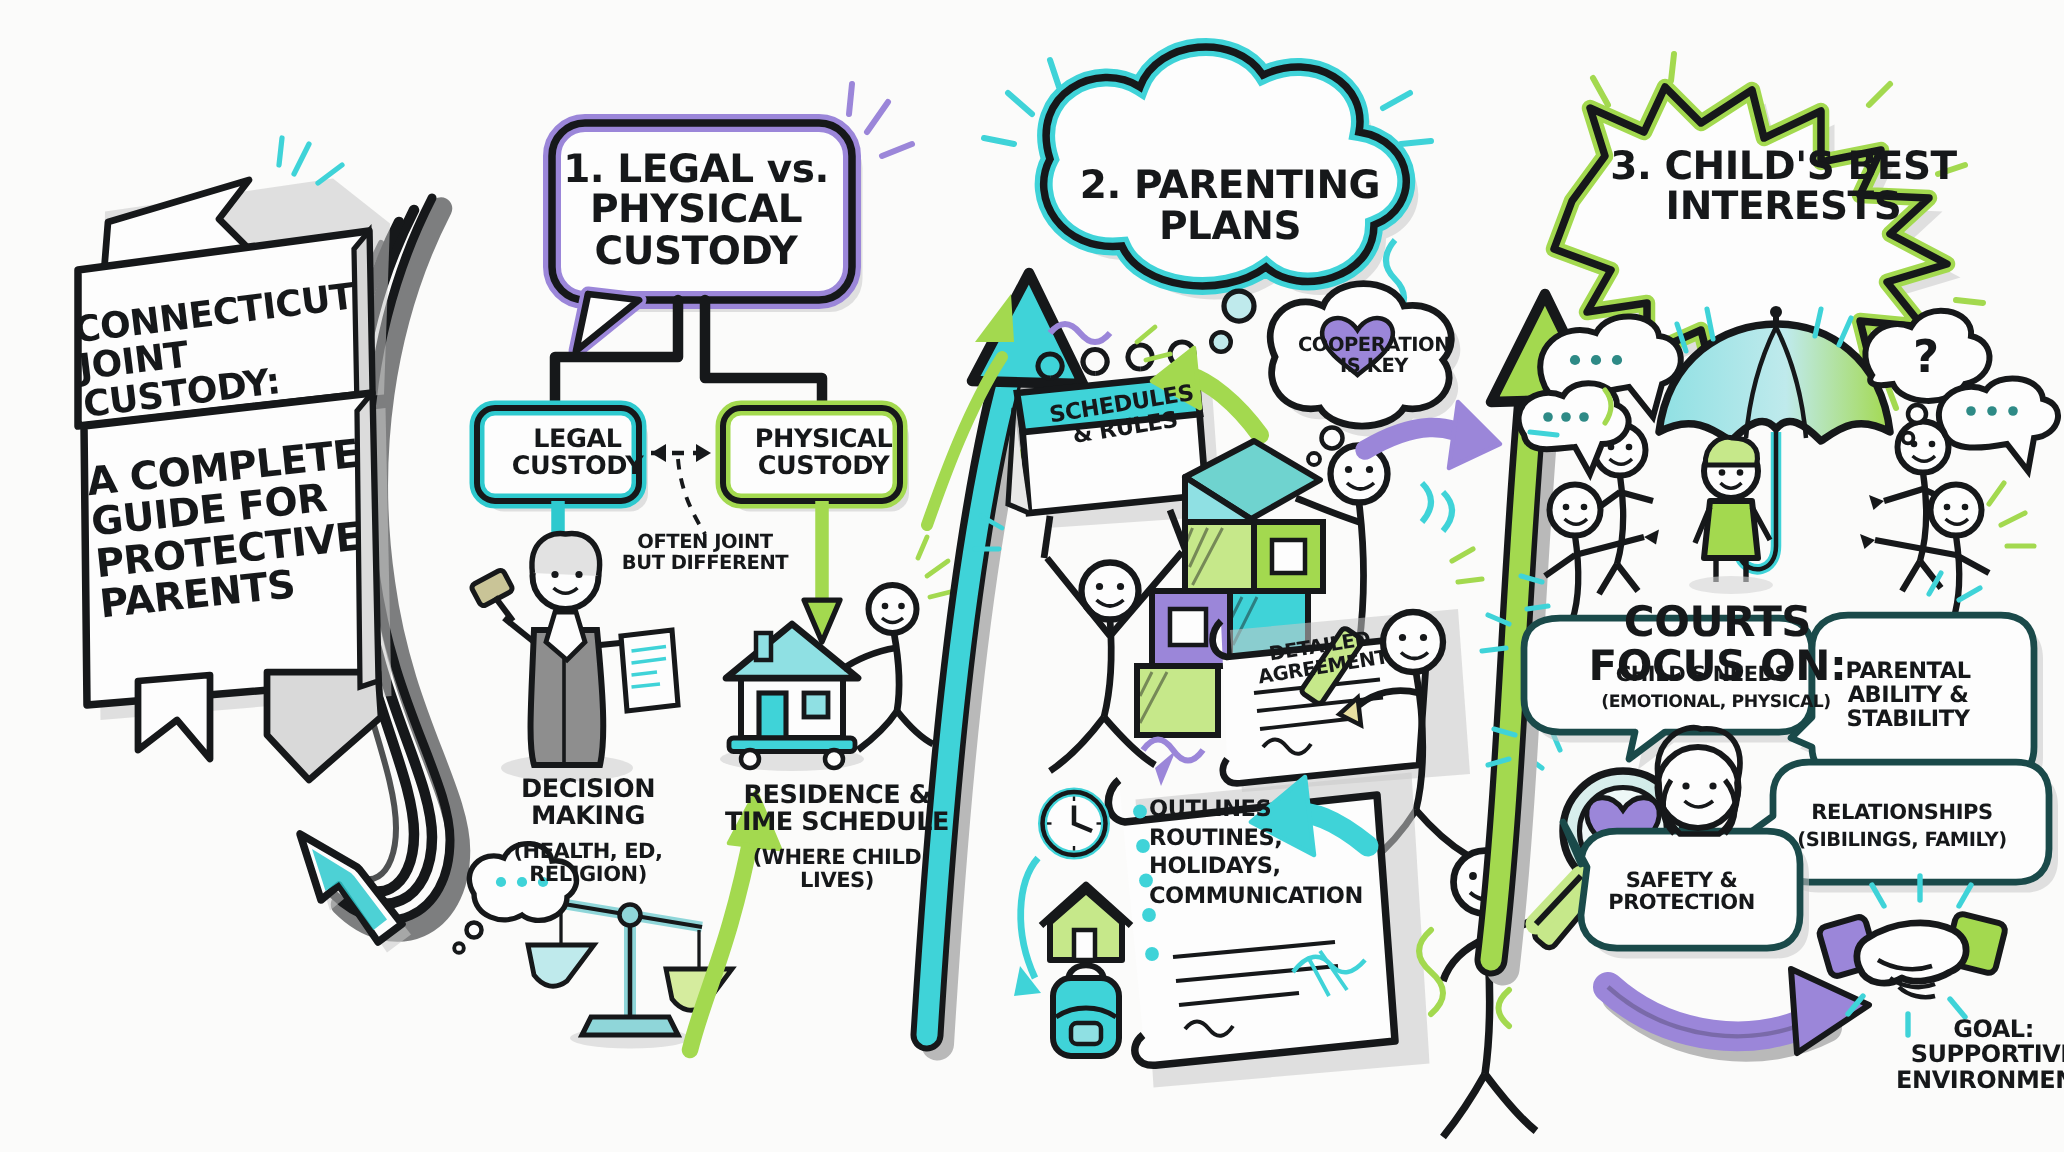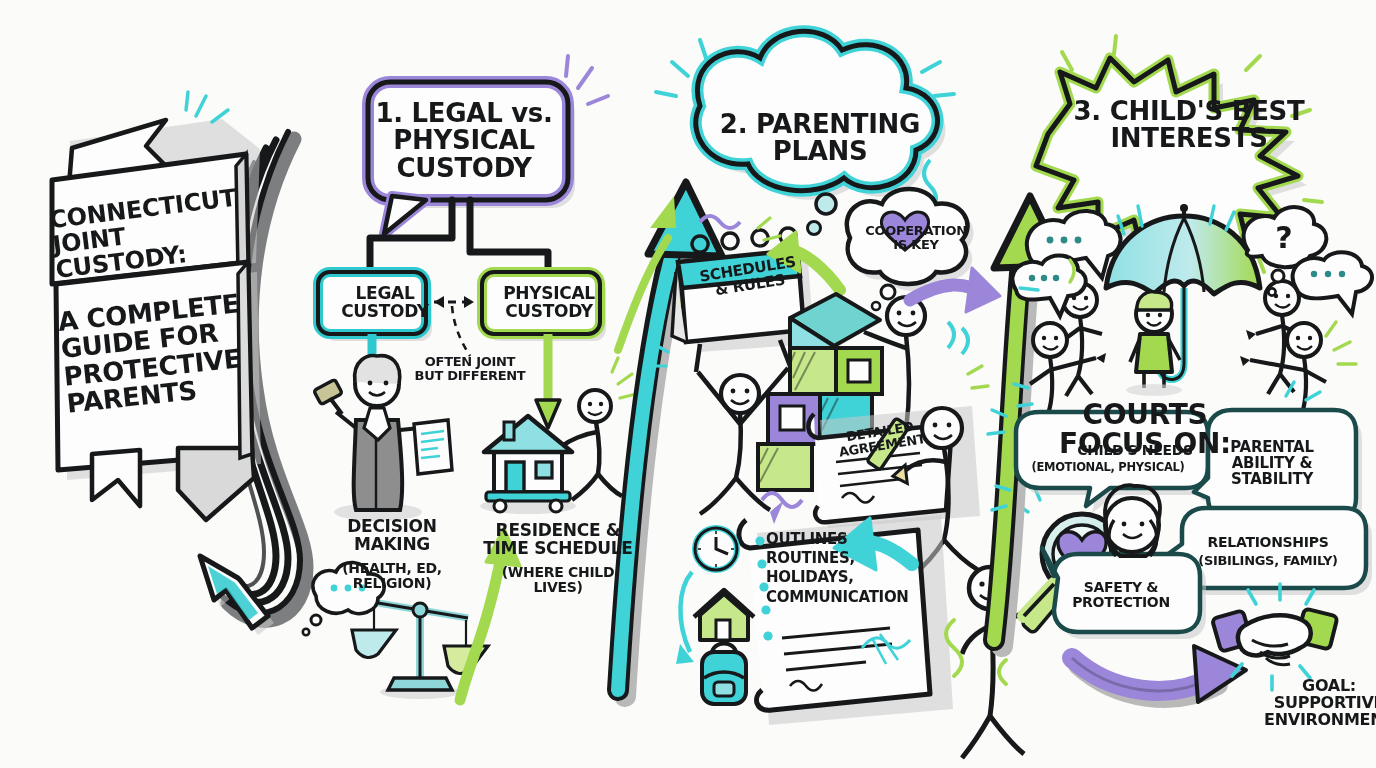--- a/index.html
+++ b/index.html
@@ -37,21 +37,21 @@
   #t-dec{left:322px;top:518px;width:140px;font-size:17px;}
   #t-decsub{left:322px;top:561px;width:140px;font-size:14px;}
   #t-res{left:478px;top:522px;width:160px;font-size:17px;}
   #t-ressub{left:478px;top:565px;width:160px;font-size:14px;}
   #t-sched{left:689px;top:262px;width:120px;font-size:15px;transform:rotate(-9deg);}
   #t-coop{left:858px;top:224px;width:116px;font-size:13px;}
   #t-agree{left:823px;top:425px;width:116px;font-size:13px;transform:rotate(-9deg);}
   #t-outlines{left:766px;top:530px;width:142px;font-size:15px;text-align:left;line-height:1.28;}
   #t-courts{left:1030px;top:400px;width:230px;font-size:28px;text-align:center;}
   #t-needs{left:1050px;top:443px;width:170px;font-size:14px;}
-  #t-needsub{left:1018px;top:461px;width:180px;font-size:11.5px;}
+  #t-needsub{left:1018px;top:461px;width:180px;font-size:11.5px;padding-left:36px;}
   #t-parental{left:1216px;top:440px;width:112px;font-size:15px;text-align:center;}
   #t-rel{left:1192px;top:535px;width:152px;font-size:14px;}
   #t-relsub{left:1190px;top:554px;width:156px;font-size:13px;}
   #t-safety{left:1066px;top:580px;width:110px;font-size:14px;}
   #t-goal{left:1254px;top:678px;width:150px;font-size:16px;text-align:center;}
 </style>
 </head>
 <body>
 
 <div id="canvas">

